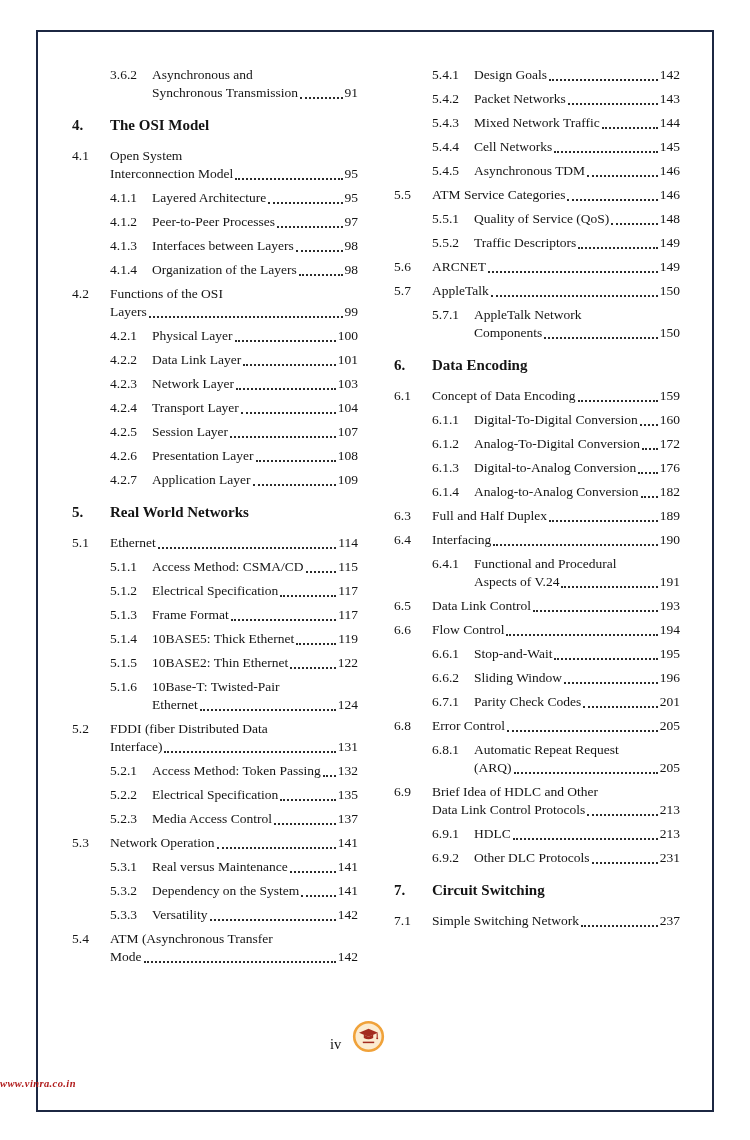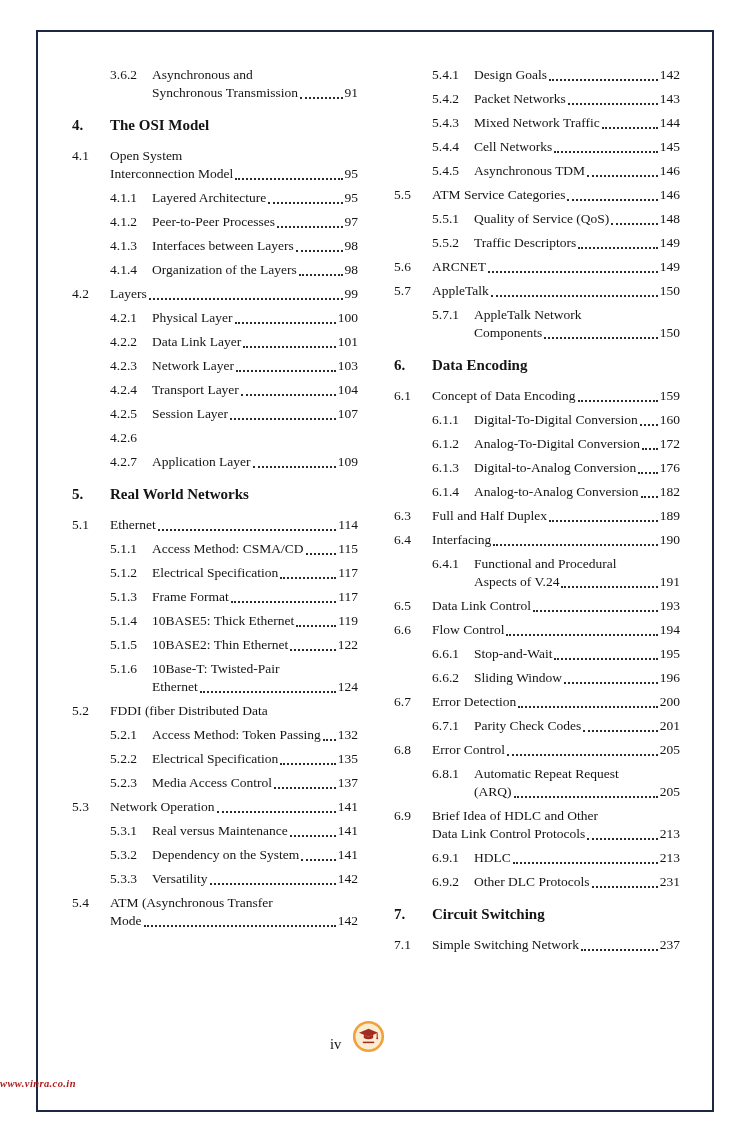--- a/index.html
+++ b/index.html
@@ -156,20 +156,21 @@
             <div class="tline withpage">
               <span class="txt">Organization of the Layers</span>
               <span class="dots"></span>
               <span class="pg">98</span>
             </div>
           </div>
         </div>
         <div class="entry section">
           <span class="num">4.2</span>
           <div class="body">
+            <div class="tline">Functions of the OSI</div>
             <div class="tline withpage">
               <span class="txt">Layers</span>
               <span class="dots"></span>
               <span class="pg">99</span>
             </div>
           </div>
         </div>
         <div class="entry subsection">
           <span class="num">4.2.1</span>
           <div class="body">
@@ -215,20 +216,27 @@
           <div class="body">
             <div class="tline withpage">
               <span class="txt">Session Layer</span>
               <span class="dots"></span>
               <span class="pg">107</span>
             </div>
           </div>
         </div>
         <div class="entry subsection">
           <span class="num">4.2.6</span>
+          <div class="body">
+            <div class="tline withpage">
+              <span class="txt">Presentation Layer</span>
+              <span class="dots"></span>
+              <span class="pg">108</span>
+            </div>
+          </div>
         </div>
         <div class="entry subsection">
           <span class="num">4.2.7</span>
           <div class="body">
             <div class="tline withpage">
               <span class="txt">Application Layer</span>
               <span class="dots"></span>
               <span class="pg">109</span>
             </div>
           </div>
@@ -307,20 +315,25 @@
               <span class="txt">Ethernet</span>
               <span class="dots"></span>
               <span class="pg">124</span>
             </div>
           </div>
         </div>
         <div class="entry section">
           <span class="num">5.2</span>
           <div class="body">
             <div class="tline">FDDI (fiber Distributed Data</div>
+            <div class="tline withpage">
+              <span class="txt">Interface)</span>
+              <span class="dots"></span>
+              <span class="pg">131</span>
+            </div>
           </div>
         </div>
         <div class="entry subsection">
           <span class="num">5.2.1</span>
           <div class="body">
             <div class="tline withpage">
               <span class="txt">Access Method: Token Passing</span>
               <span class="dots"></span>
               <span class="pg">132</span>
             </div>
@@ -627,30 +640,20 @@
             </div>
           </div>
         </div>
         <div class="entry subsection">
           <span class="num">6.6.2</span>
           <div class="body">
             <div class="tline withpage">
               <span class="txt">Sliding Window</span>
               <span class="dots"></span>
               <span class="pg">196</span>
-            </div>
-          </div>
-        </div>
-        <div class="entry section">
-          <span class="num">6.7</span>
-          <div class="body">
-            <div class="tline withpage">
-              <span class="txt">Error Detection</span>
-              <span class="dots"></span>
-              <span class="pg">200</span>
             </div>
           </div>
         </div>
         <div class="entry subsection">
           <span class="num">6.7.1</span>
           <div class="body">
             <div class="tline withpage">
               <span class="txt">Parity Check Codes</span>
               <span class="dots"></span>
               <span class="pg">201</span>

